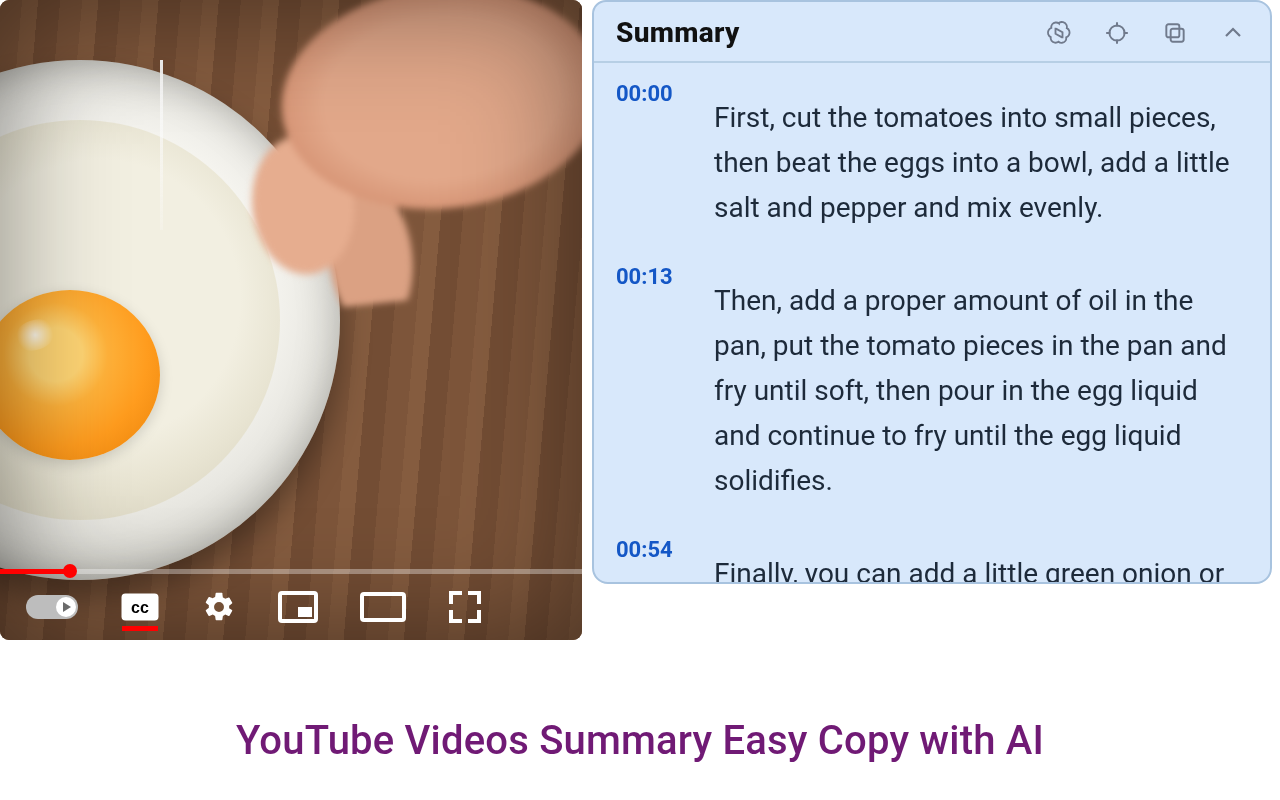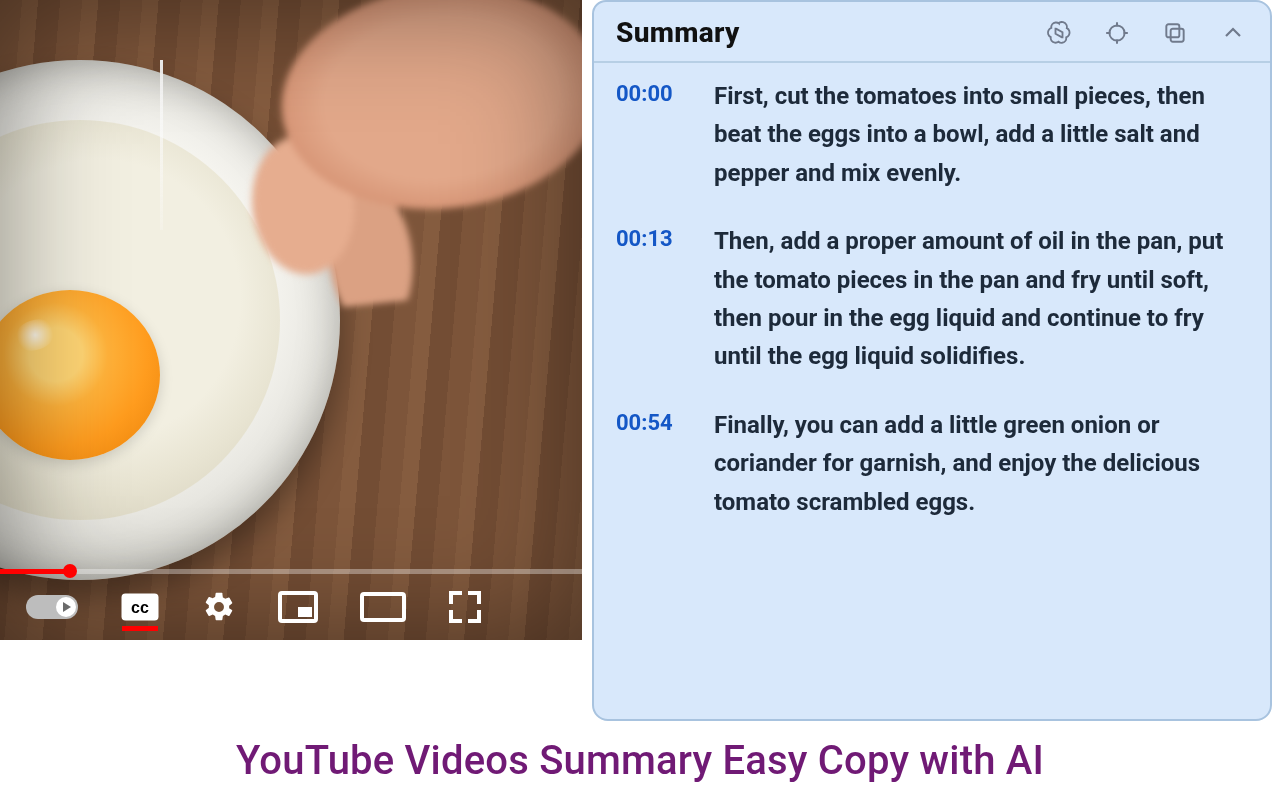--- a/index.html
+++ b/index.html
@@ -1,19 +1,19 @@
 <!DOCTYPE html>
 <html><head>
 <meta charset="utf-8">
 <style>
   * { box-sizing: border-box; margin: 0; padding: 0; }
   html, body { width: 1280px; height: 800px; font-family: -apple-system, BlinkMacSystemFont, "Segoe UI", Roboto, sans-serif; background: #fff; }
   .wrap { width: 1280px; height: 800px; display: flex; flex-direction: column; }
   .top { flex: 1; display: flex; gap: 10px; padding-right: 8px; }
-  .video-pane { width: 582px; height: 640px; position: relative; background: #7b5a3e; overflow: hidden; }
+  .video-pane { width: 582px; height: 640px; position: relative; background: #7b5a3e; overflow: hidden; border-radius: 9px; }
   
   .scene { position: absolute; inset: 0; }
   .wood { position: absolute; inset: 0; background:
     repeating-linear-gradient( 95deg, #7d553a 0 22px, #855c3f 22px 38px, #734d34 38px 60px),
     linear-gradient(#6f4a33, #8a6243);
     filter: blur(0.5px);
   }
   .bowl {
     position: absolute; left: -180px; top: 60px; width: 520px; height: 520px; border-radius: 50%;
     background: radial-gradient(circle at 55% 45%, #f5f4ef 0 40%, #e8e7e1 55%, #d4d3cc 70%, #bfbeb7 82%, #a9a8a1 92%);
@@ -57,29 +57,29 @@
   .controls { position: absolute; left: 0; right: 0; bottom: 0; height: 66px; display: flex; align-items: center; gap: 42px; padding: 0 26px; }
   .controls svg { display: block; }
   .ctrl { color: #fff; display: flex; align-items: center; justify-content: center; }
   .autoplay { width: 52px; height: 24px; border-radius: 14px; background: #bdbdbd; position: relative; }
   .autoplay .knob { position: absolute; right: 2px; top: 2px; width: 20px; height: 20px; border-radius: 50%; background:#fff; display:flex; align-items:center; justify-content:center; }
   .autoplay .knob::before { content:""; border-left: 8px solid #6b6b6b; border-top: 5px solid transparent; border-bottom: 5px solid transparent; margin-left:2px; }
   .cc { position: relative; }
   .cc .underline{ position:absolute; left:2px; right:2px; bottom:-9px; height:5px; background:#ff0000; }
 
   
-  .panel { flex: 1; height: 721px; background: #d8e8fb; border: 2px solid #a8c3df; border-radius: 16px; border-top-left-radius: 14px; display: flex; flex-direction: column; overflow: hidden; }
+  .panel { flex: 1; height: 584px; background: #d8e8fb; border: 2px solid #a8c3df; border-radius: 16px; border-top-left-radius: 14px; display: flex; flex-direction: column; overflow: hidden; }
   .panel-header { display: flex; align-items: center; justify-content: space-between; padding: 14px 22px 12px 22px; border-bottom: 2px solid #b7cfe5; }
   .panel-title { font-size: 28px; font-weight: 800; color: #111; letter-spacing: .3px; }
   .panel-actions { display: flex; align-items: center; gap: 28px; color: #6b7486; }
   .panel-actions .ibtn { width: 30px; height: 30px; display:flex; align-items:center; justify-content:center; color:#6b7486; }
   .panel-body { padding: 14px 22px 10px 22px; overflow: hidden; }
   .item { display: flex; gap: 26px; margin-bottom: 30px; }
   .ts { color: #1457c6; font-weight: 700; font-size: 22px; line-height: 1.55; min-width: 72px; }
-  .txt { color: #1d2a3a; font-weight: 700; font-size: 24px; line-height: 1.6; }
+  .txt { color: #1d2a3a; font-weight: 400; font-size: 28px; line-height: 1.6; margin-top: 19px; }
   .caption { height: 120px; display: flex; align-items: center; justify-content: center; }
   .caption-text { font-size: 40px; font-weight: 500; color: #701a75; text-align: center; letter-spacing: .2px; }
 </style>
 </head>
 <body>
 
 <div class="wrap">
   <div class="top">
     <div class="video-pane">
       <div class="scene">

